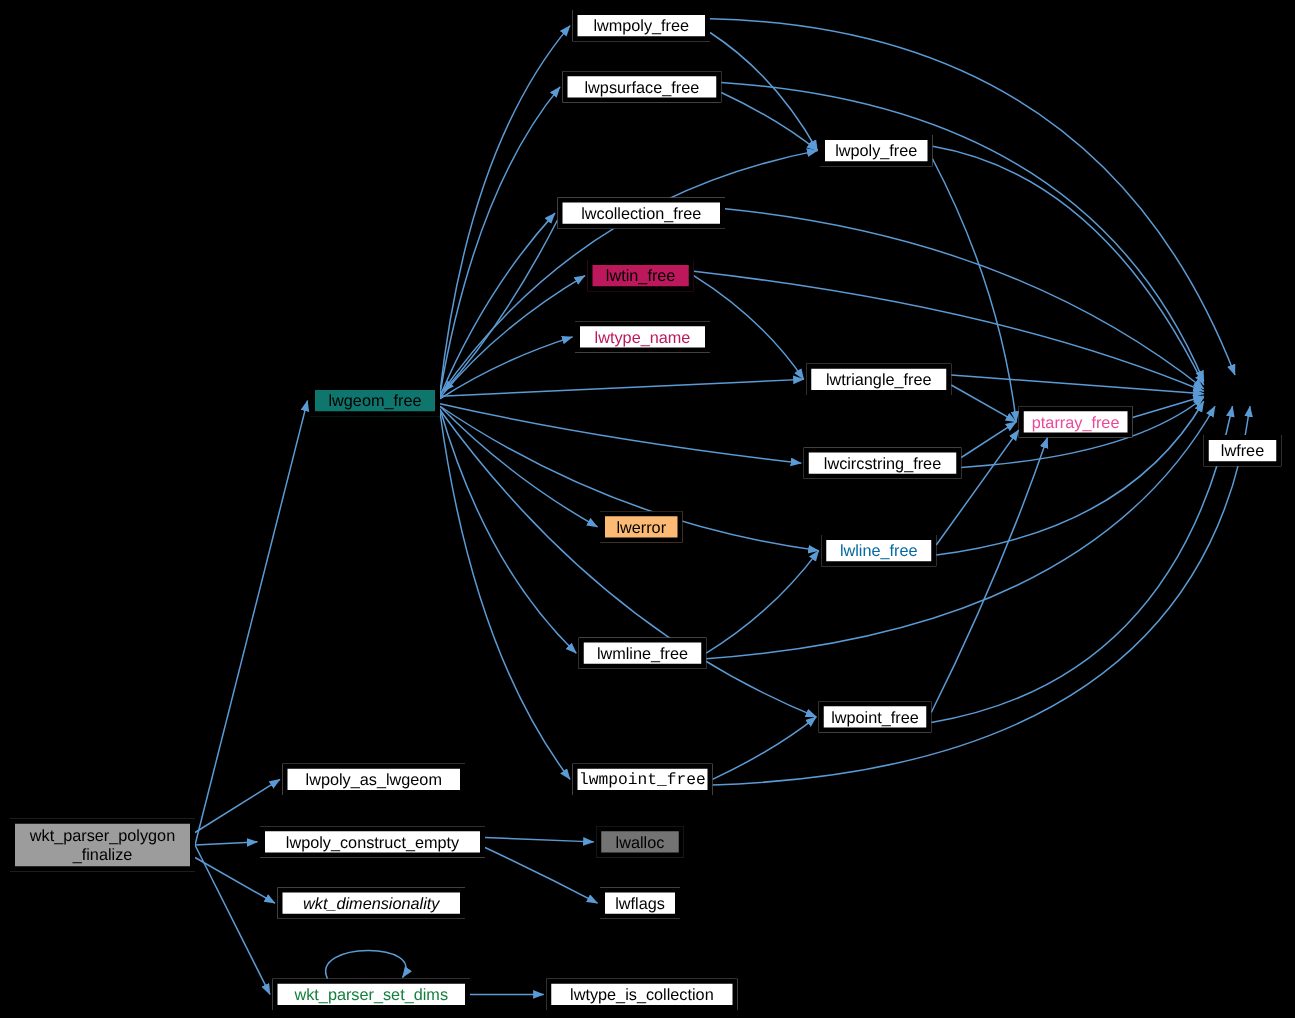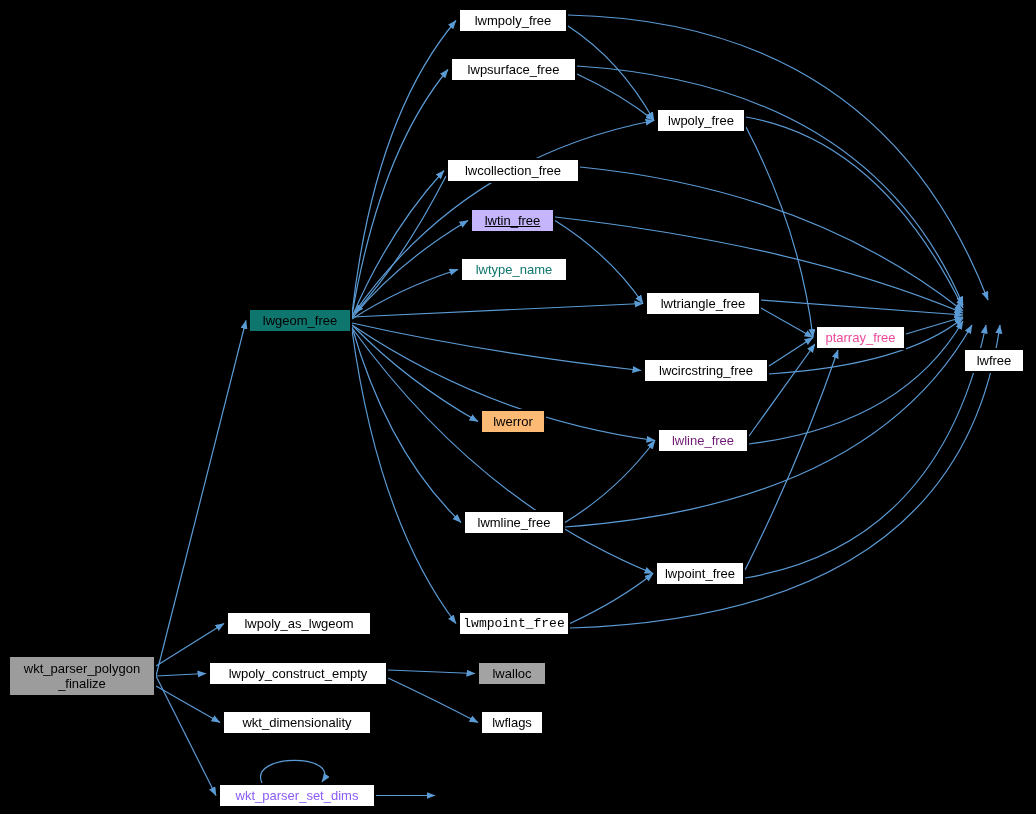--- a/index.html
+++ b/index.html
@@ -15,21 +15,21 @@
     font-family: "Liberation Sans", "DejaVu Sans", sans-serif;
   }
   .graph svg {
     position: absolute;
     left: 0;
     top: 0;
   }
   .node {
     position: absolute;
     box-sizing: border-box;
-    border: 2px solid #404040;
+    border: 4px solid #404040;
     display: flex;
     align-items: center;
     justify-content: center;
     font-size: 13px;
     line-height: 15px;
     text-align: center;
     white-space: pre-line;
     cursor: pointer;
   }
 </style>
@@ -86,33 +86,34 @@
       <path d="M 906 334 Q 934.5 325.5, 963 317" fill="none" stroke="#5b9bd5" stroke-width="1.2" marker-end="url(#arrow)"></path>
       <path d="M 388 670 Q 431.5 671.75, 475 673.5" fill="none" stroke="#5b9bd5" stroke-width="1.2" marker-end="url(#arrow)"></path>
       <path d="M 388 678 Q 435 700, 478 722.5" fill="none" stroke="#5b9bd5" stroke-width="1.2" marker-end="url(#arrow)"></path>
       <path d="M 376 795.5 Q 405.5 795.5, 435 795.5" fill="none" stroke="#5b9bd5" stroke-width="1.2" marker-end="url(#arrow)"></path>
       <path d="M 262 783 C 248 753, 342 753, 322 782" fill="none" stroke="#5b9bd5" stroke-width="1.2" marker-end="url(#arrow)"></path>
     </svg>
 <div class="node" style="left: 458px; top: 8px; width: 110px; height: 25px; background: rgb(255, 255, 255); border-color: rgb(0, 0, 0); color: rgb(0, 0, 0);">lwmpoly_free</div>
     <div class="node" style="left: 450px; top: 57px; width: 127px; height: 25px; background: rgb(255, 255, 255); border-color: rgb(0, 0, 0); color: rgb(0, 0, 0);">lwpsurface_free</div>
     <div class="node" style="left: 656px; top: 108px; width: 90px; height: 25px; background: rgb(255, 255, 255); border-color: rgb(0, 0, 0); color: rgb(0, 0, 0);">lwpoly_free</div>
     <div class="node" style="left: 446px; top: 158px; width: 134px; height: 25px; background: rgb(255, 255, 255); border-color: rgb(0, 0, 0); color: rgb(0, 0, 0);">lwcollection_free</div>
-    <div class="node" style="left: 470px; top: 208px; width: 85px; height: 25px; background: #c4b5fd; border-color: rgb(0, 0, 0); color: rgb(0, 0, 0); text-decoration: underline;">lwtin_free</div>
-    <div class="node" style="left: 460px; top: 257px; width: 108px; height: 25px; background: rgb(255, 255, 255); border-color: rgb(0, 0, 0); color: #0f766e;">lwtype_name</div>
+    <div class="node" style="left: 470px; top: 208px; width: 85px; height: 25px; background: #be185d; border-color: rgb(0, 0, 0); color: rgb(0, 0, 0);">lwtin_free</div>
+    <div class="node" style="left: 460px; top: 257px; width: 108px; height: 25px; background: rgb(255, 255, 255); border-color: rgb(0, 0, 0); color: #be185d;">lwtype_name</div>
     <div class="node" style="left: 645px; top: 291px; width: 116px; height: 25px; background: rgb(255, 255, 255); border-color: rgb(0, 0, 0); color: rgb(0, 0, 0);">lwtriangle_free</div>
     <div class="node" style="left: 963px; top: 300px; width: 62px; height: 25px; background: rgb(255, 255, 255); border-color: rgb(0, 0, 0); color: rgb(0, 0, 0); margin-top: 48px;">lwfree</div>
     <div class="node" style="left: 248px; top: 308px; width: 104px; height: 25px; background: #0f766e; border-color: rgb(0, 0, 0); color: rgb(0, 0, 0);">lwgeom_free</div>
     <div class="node" style="left: 815px; top: 325px; width: 91px; height: 25px; background: rgb(255, 255, 255); border-color: rgb(0, 0, 0); color: #ec4899;">ptarray_free</div>
     <div class="node" style="left: 643px; top: 358px; width: 126px; height: 25px; background: rgb(255, 255, 255); border-color: rgb(0, 0, 0); color: rgb(0, 0, 0);">lwcircstring_free</div>
     <div class="node" style="left: 480px; top: 409px; width: 66px; height: 25px; background: #fdba74; border-color: rgb(0, 0, 0); color: rgb(0, 0, 0);">lwerror</div>
-    <div class="node" style="left: 657px; top: 428px; width: 92px; height: 25px; background: rgb(255, 255, 255); border-color: rgb(0, 0, 0); color: #701a75;">lwline_free</div>
+    <div class="node" style="left: 657px; top: 428px; width: 92px; height: 25px; background: rgb(255, 255, 255); border-color: rgb(0, 0, 0); color: #0369a1;">lwline_free</div>
     <div class="node" style="left: 463px; top: 510px; width: 102px; height: 25px; background: rgb(255, 255, 255); border-color: rgb(0, 0, 0); color: rgb(0, 0, 0);">lwmline_free</div>
     <div class="node" style="left: 655px; top: 561px; width: 90px; height: 25px; background: rgb(255, 255, 255); border-color: rgb(0, 0, 0); color: rgb(0, 0, 0);">lwpoint_free</div>
     <div class="node" style="left: 458px; top: 611px; width: 112px; height: 25px; background: rgb(255, 255, 255); border-color: rgb(0, 0, 0); color: rgb(0, 0, 0); font-family: Liberation Mono, monospace;">lwmpoint_free</div>
     <div class="node" style="left: 226px; top: 611px; width: 146px; height: 25px; background: rgb(255, 255, 255); border-color: rgb(0, 0, 0); color: rgb(0, 0, 0);">lwpoly_as_lwgeom</div>
     <div class="node" style="left: 8px; top: 655px; width: 148px; height: 42px; background: rgb(156, 156, 156); border-color: rgb(0, 0, 0); color: rgb(0, 0, 0);">wkt_parser_polygon
 _finalize</div>
     <div class="node" style="left: 208px; top: 661px; width: 180px; height: 25px; background: rgb(255, 255, 255); border-color: rgb(0, 0, 0); color: rgb(0, 0, 0);">lwpoly_construct_empty</div>
-    <div class="node" style="left: 477px; top: 661px; width: 70px; height: 25px; background: #a3a3a3; border-color: rgb(0, 0, 0); color: rgb(0, 0, 0);">lwalloc</div>
-    <div class="node" style="left: 222px; top: 710px; width: 150px; height: 25px; background: rgb(255, 255, 255); border-color: rgb(0, 0, 0); color: rgb(0, 0, 0);">wkt_dimensionality</div>
+    <div class="node" style="left: 477px; top: 661px; width: 70px; height: 25px; background: #737373; border-color: rgb(0, 0, 0); color: rgb(0, 0, 0);">lwalloc</div>
+    <div class="node" style="left: 222px; top: 710px; width: 150px; height: 25px; background: rgb(255, 255, 255); border-color: rgb(0, 0, 0); color: rgb(0, 0, 0); font-style: italic;">wkt_dimensionality</div>
     <div class="node" style="left: 480px; top: 710px; width: 64px; height: 25px; background: rgb(255, 255, 255); border-color: rgb(0, 0, 0); color: rgb(0, 0, 0);">lwflags</div>
-    <div class="node" style="left: 218px; top: 783px; width: 158px; height: 25px; background: rgb(255, 255, 255); border-color: rgb(0, 0, 0); color: #8b5cf6;">wkt_parser_set_dims</div>
+    <div class="node" style="left: 218px; top: 783px; width: 158px; height: 25px; background: rgb(255, 255, 255); border-color: rgb(0, 0, 0); color: #15803d;">wkt_parser_set_dims</div>
+    <div class="node" style="left: 437px; top: 783px; width: 153px; height: 25px; background: rgb(255, 255, 255); border-color: rgb(0, 0, 0); color: rgb(0, 0, 0);">lwtype_is_collection</div>
   </div>
 
 </body></html>

